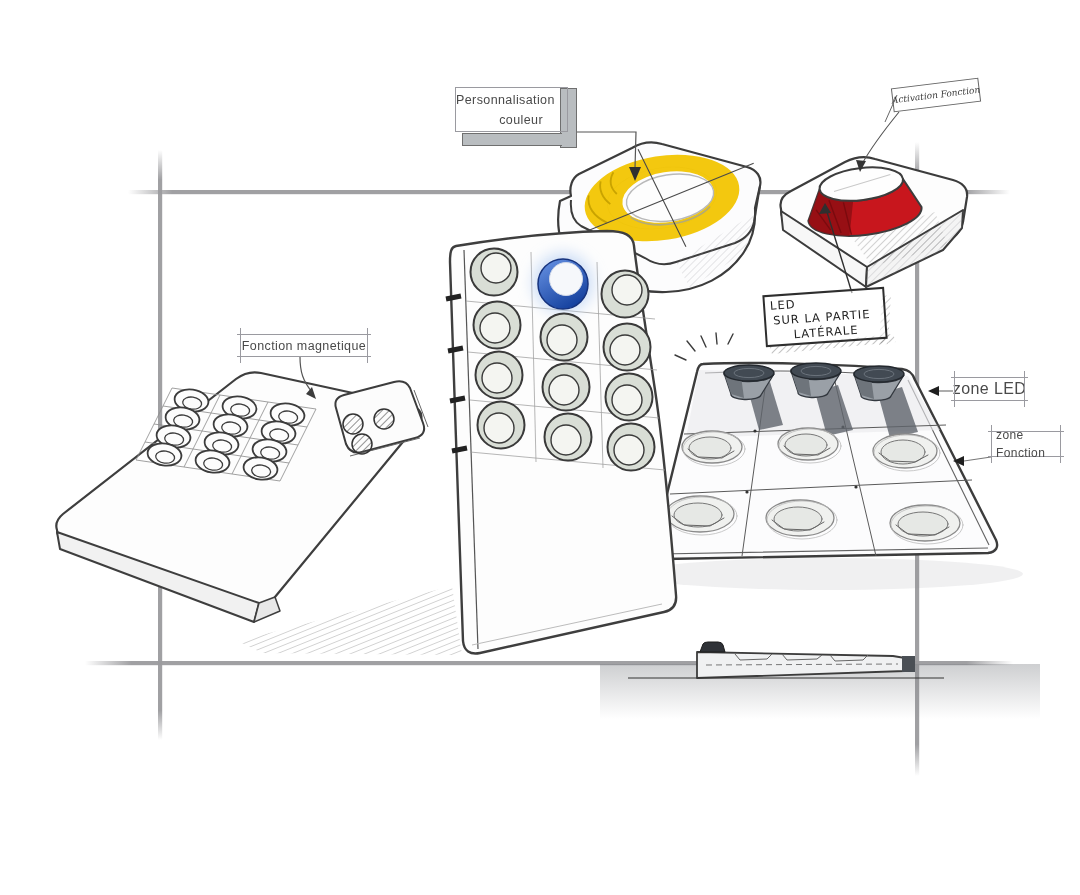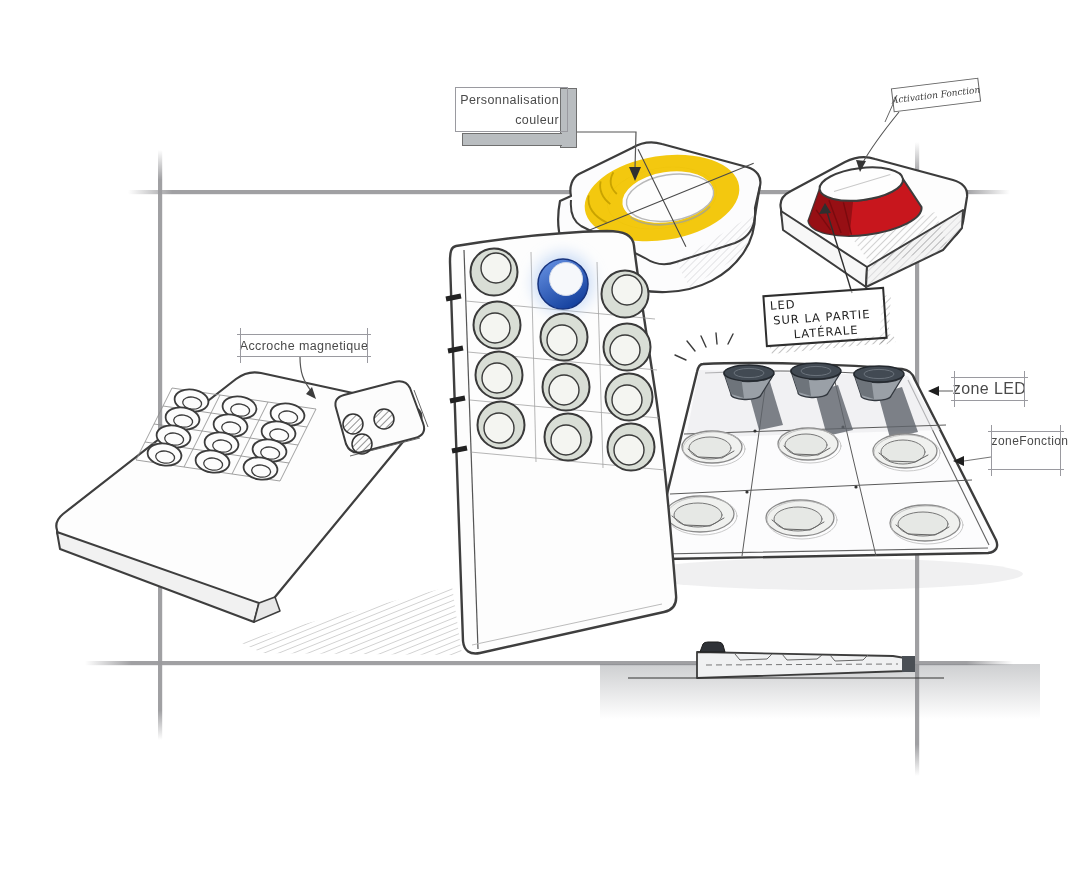--- a/index.html
+++ b/index.html
@@ -9,27 +9,27 @@
   
   .callout{position:absolute;border-top:1px solid #9a9aa0;border-bottom:1px solid #9a9aa0;
            color:#4a4a4a;display:flex;align-items:center;justify-content:center;
            letter-spacing:.4px;box-sizing:border-box;}
   .callout::before,.callout::after{content:"";position:absolute;top:-7px;bottom:-7px;
            border-left:1px solid #9a9aa0;}
   .callout::before{left:3px}
   .callout::after{right:3px}
   #accroche-label{left:237px;top:334px;width:134px;height:23px;font-size:12.5px;}
   #zoneled-label{left:951px;top:377px;width:77px;height:24px;font-size:16px;}
-  #zonef-label{left:988px;top:431px;width:76px;height:39px;font-size:12px;
-           align-items:flex-start;padding-left:8px;line-height:18px;}
+  #zonef-label{left:988px;top:431px;width:76px;height:26px;font-size:12px;
+           flex-direction:column;align-items:flex-start;padding-left:8px;line-height:18px;}
   
   #perso-label{position:absolute;left:448px;top:84px;width:140px;height:70px;color:#4a4a4a;}
   #perso-box{position:absolute;left:7px;top:3px;width:113px;height:45px;border:1px solid #9a9aa0;
            display:flex;flex-direction:column;justify-content:center;text-align:right;
-           padding-right:8px;font-size:12.5px;line-height:20px;letter-spacing:.4px;box-sizing:border-box;align-items:flex-end;}
+           padding-right:24px;font-size:12.5px;line-height:20px;letter-spacing:.4px;box-sizing:border-box;}
   #perso-vbar{position:absolute;left:112px;top:4px;width:17px;height:60px;background:#b9bdc0;
            border:1px solid #6f6f6f;box-sizing:border-box;}
   #perso-hbar{position:absolute;left:14px;top:49px;width:100px;height:13px;background:#b9bdc0;
            border:1px solid #6f6f6f;border-right:none;box-sizing:border-box;}
   
   #led-note{position:absolute;left:764px;top:291px;width:122px;height:52px;border:2px solid #2e2e2e;
            transform:rotate(-4deg);font-family:"DejaVu Sans",sans-serif;font-size:11.5px;
            color:#1d1d1d;letter-spacing:1px;padding:2px 5px;line-height:15px;
            background:rgba(255,255,255,.55);box-sizing:border-box;}
   #led-note .l2{padding-left:2px;}
@@ -369,21 +369,21 @@
 <div id="perso-label">
   <div id="perso-vbar"></div>
   <div id="perso-hbar"></div>
   <div id="perso-box">
     <span>Personnalisation</span>
     <span>couleur</span>
   </div>
 </div>
 
 <div class="callout" id="accroche-label">
-  <span>Accroche magnetique</span>
+  <span>Fonction magnetique</span>
 </div>
 
 <div class="callout" id="zoneled-label">
   <span>zone LED</span>
 </div>
 
 <div class="callout" id="zonef-label">
   <span>zone</span>
   <span>Fonction</span>
 </div>

